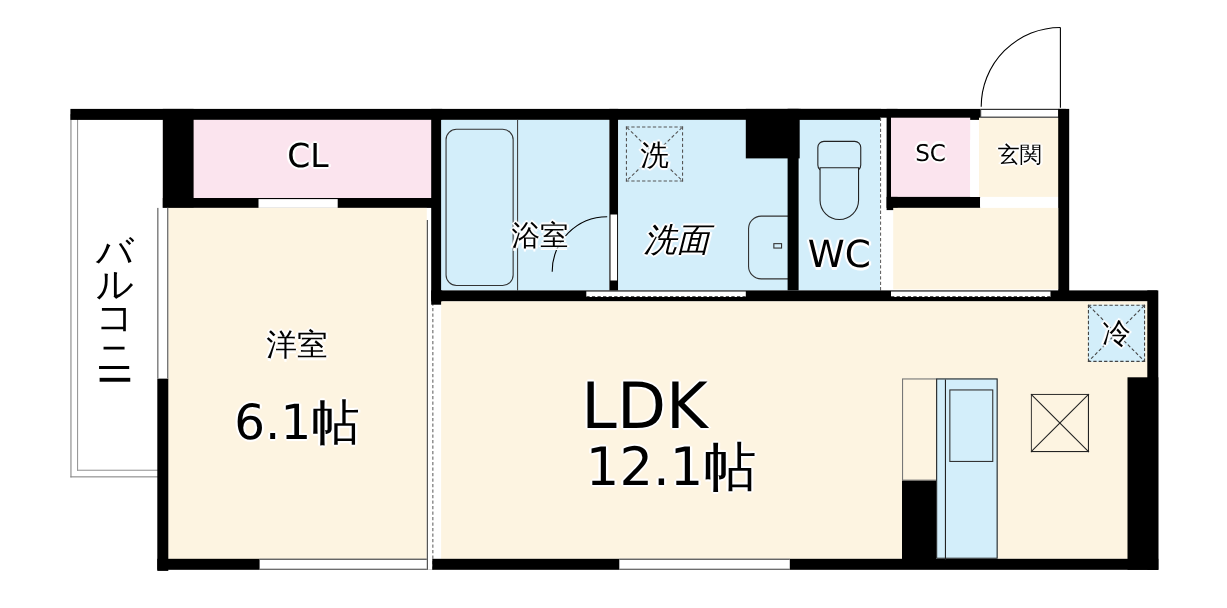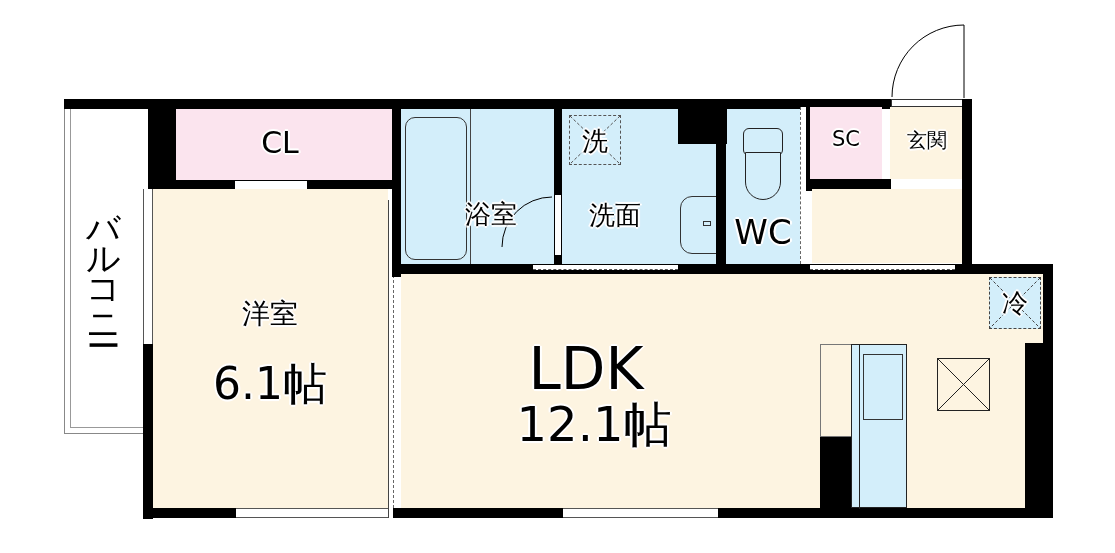--- a/index.html
+++ b/index.html
@@ -53,21 +53,21 @@
 
 <div class="abs" style="left:562px;top:109px;width:165px;height:155px;background:#d3eefa;"></div>
 <div class="abs wall" style="left:678px;top:99px;width:50px;height:45px;"></div>
 <div class="abs" style="left:569px;top:115px;width:52px;height:50px;border:1px dashed #555;">
   <svg class="abs" style="left:0;top:0;" width="50" height="48">
       <line x1="0" y1="0" x2="50" y2="48" stroke="#555" stroke-dasharray="3,2"></line>
       <line x1="50" y1="0" x2="0" y2="48" stroke="#555" stroke-dasharray="3,2"></line>
     </svg>
 </div>
 <div class="lbl" style="left:575px;top:124px;width:40px;font-size:26px;">洗</div>
-<div class="lbl" style="left:575px;top:198px;width:80px;font-size:26px;">洗面</div>
+<div class="lbl" style="left:575px;top:198px;width:80px;font-size:30px;font-style:italic;">洗面</div>
 <div class="abs" style="left:680px;top:196px;width:38px;height:58px;border:1px solid #333;border-radius:12px 0 0 12px;">
   <div class="abs" style="left:22px;top:24px;width:8px;height:5px;border:1px solid #333;"></div>
 </div>
 <div class="abs wall" style="left:716px;top:99px;width:10px;height:165px;"></div>
 
 <div class="abs" style="left:727px;top:107px;width:73px;height:157px;background:#d3eefa;"></div>
 <div class="abs wall" style="left:716px;top:99px;width:85px;height:10px;"></div>
 <div class="abs" style="left:743px;top:128px;width:40px;height:72px;">
   <div class="abs" style="left:0;top:0;width:40px;height:28px;border:1px solid #222;border-radius:6px;background:#d3eefa;"></div>
   <div class="abs" style="left:2px;top:24px;width:36px;height:48px;border:1px solid #222;border-radius:0 0 20px 20px;background:#d3eefa;"></div>
@@ -95,21 +95,21 @@
 
 <div class="abs wall" style="left:392px;top:264px;width:660px;height:10px;"></div>
 <div class="abs" style="left:401px;top:274px;width:643px;height:234px;background:#fdf4e1;"></div>
 <div class="abs" style="left:533px;top:265px;width:145px;height:5px;background:#fff;border-bottom:1px dashed #555;"></div>
 <div class="abs" style="left:810px;top:265px;width:145px;height:5px;background:#fff;border-bottom:1px dashed #555;"></div>
 <div class="abs wall" style="left:1043px;top:264px;width:10px;height:254px;"></div>
 <div class="abs wall" style="left:1025px;top:343px;width:28px;height:175px;"></div>
 <div class="abs wall" style="left:393px;top:508px;width:660px;height:10px;"></div>
 <div class="abs win" style="left:563px;top:508px;width:155px;height:10px;"></div>
 <div class="lbl" style="left:496px;top:335px;width:180px;font-size:58px;">LDK</div>
-<div class="lbl" style="left:484px;top:393px;width:220px;font-size:48px;">12.1帖</div>
+<div class="lbl" style="left:500px;top:393px;width:220px;font-size:48px;">12.1帖</div>
 
 <div class="abs" style="left:820px;top:344px;width:32px;height:93px;border:1px solid #777;background:#fdf4e1;"></div>
 <div class="abs wall" style="left:820px;top:437px;width:31px;height:72px;"></div>
 <div class="abs" style="left:851px;top:344px;width:56px;height:164px;background:#d3eefa;border:1px solid #222;">
   <div class="abs" style="left:7px;top:0;width:1px;height:164px;background:#222;"></div>
   <div class="abs" style="left:11px;top:9px;width:40px;height:66px;border:1px solid #333;"></div>
 </div>
 <svg class="abs" style="left:937px;top:358px;" width="54" height="54">
     <rect x="0.5" y="0.5" width="52" height="52" fill="none" stroke="#222"></rect>
     <line x1="0" y1="0" x2="53" y2="53" stroke="#222"></line>

